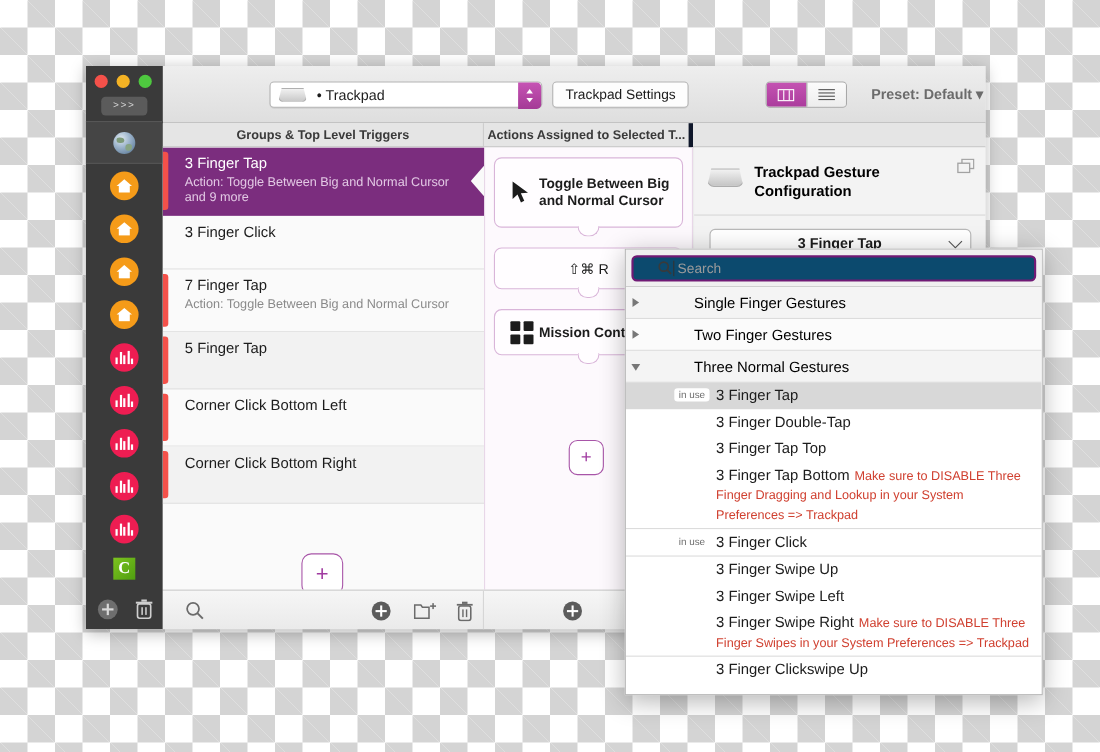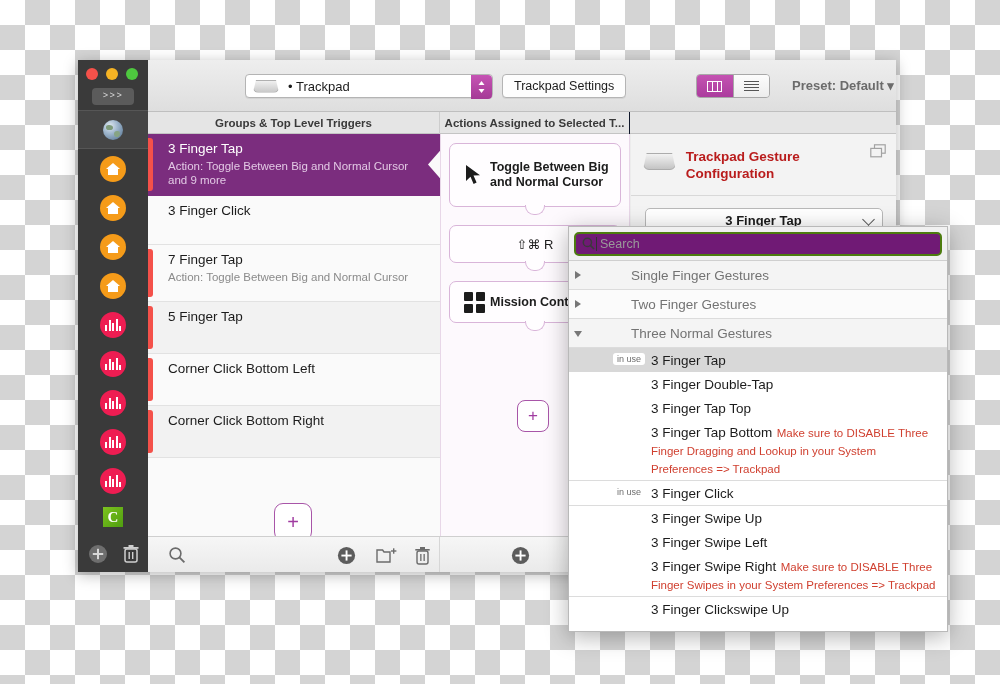--- a/index.html
+++ b/index.html
@@ -186,21 +186,21 @@
     width: 748px; height: 22px;
     background: #e5e5e5; border-bottom: 1px solid #c4c4c4;
     display: flex;
   }
   .col-head {
     font-size: 11.5px; font-weight: bold; color: #3a3a3a;
     display: flex; align-items: center; justify-content: center;
     height: 22px;
   }
   #col-head-1 { width: 292px; border-right: 1px solid #cdcdcd; }
-  #col-head-2 { width: 190px; border-right: 1px solid #0f172a; }
+  #col-head-2 { width: 190px; border-right: 4px solid #0f172a; }
   #col-head-3 { flex: 1; }
 
   
   #trigger-col {
     position: absolute; left: 70px; top: 74px;
     width: 292px; height: 402px;
     background: #fafafa; overflow: hidden;
   }
   .trig-row {
     position: relative;
@@ -295,21 +295,21 @@
     display: flex; align-items: flex-start; gap: 10px;
     border-bottom: 1px solid #d8d8d8;
   }
   .trackpad-glyph-lg {
     width: 34px; height: 17px; margin-top: 5px;
     background: linear-gradient(#f2f2f2, #c4c4c4);
     border: 1px solid #acacac;
     border-radius: 2px 2px 6px 6px;
     clip-path: polygon(11% 0, 89% 0, 100% 100%, 0 100%);
   }
-  #config-title { font-size: 13.5px; font-weight: bold; color: #b91c1c; line-height: 17px; }
+  #config-title { font-size: 13.5px; font-weight: bold; color: #000000; line-height: 17px; }
   #windows-icon { position: absolute; right: 10px; top: 10px; width: 16px; height: 14px; }
   #gesture-select {
     margin: 12px auto 0 auto;
     width: 238px; height: 25px;
     background: #fff; border: 1px solid #b8b8b8; border-radius: 5px;
     display: flex; align-items: center; justify-content: center;
     position: relative;
     font-size: 13px; font-weight: bold; color: #1c1c1c;
     box-shadow: 0 1px 0 rgba(0,0,0,0.05);
   }
@@ -350,35 +350,35 @@
     box-shadow: 0 5px 22px rgba(0,0,0,0.3);
     overflow: hidden;
   }
   #popover-searchwrap {
     height: 34px; background: #f0f0f0;
     border-bottom: 1px solid #cfcfcf;
     display: flex; align-items: center; padding: 0 5px;
   }
   #popover-search {
     flex: 1; height: 24px;
-    background: #701a75;
-    border: 2px solid #4d7c0f; border-radius: 5px;
-    display: flex; align-items: center; padding-left: 6px;
+    background: #0c4a6e;
+    border: 2px solid #701a75; border-radius: 5px;
+    display: flex; align-items: center; padding-left: 22px;
     position: relative;
   }
   #popover-search .ph { font-size: 12.5px; color: #9a9a9a; margin-left: 3px; }
   .caret {
     width: 1px; height: 14px; background: #333;
     margin-left: 1px;
   }
   #gesture-list { height: 372px; overflow: hidden; }
   .grp-row {
     height: 29px; display: flex; align-items: center;
     border-bottom: 1px solid #dcdcdc;
-    font-size: 13.5px; color: #737373;
+    font-size: 13.5px; color: #000000;
     position: relative;
   }
   .grp-row.g-light { background: #f4f4f4; }
   .grp-row.g-lighter { background: #fbfbfb; }
   .disclosure {
     position: absolute; left: 6px; top: 10px;
     width: 0; height: 0;
   }
   .disclosure.closed {
     border-left: 6px solid #777;

